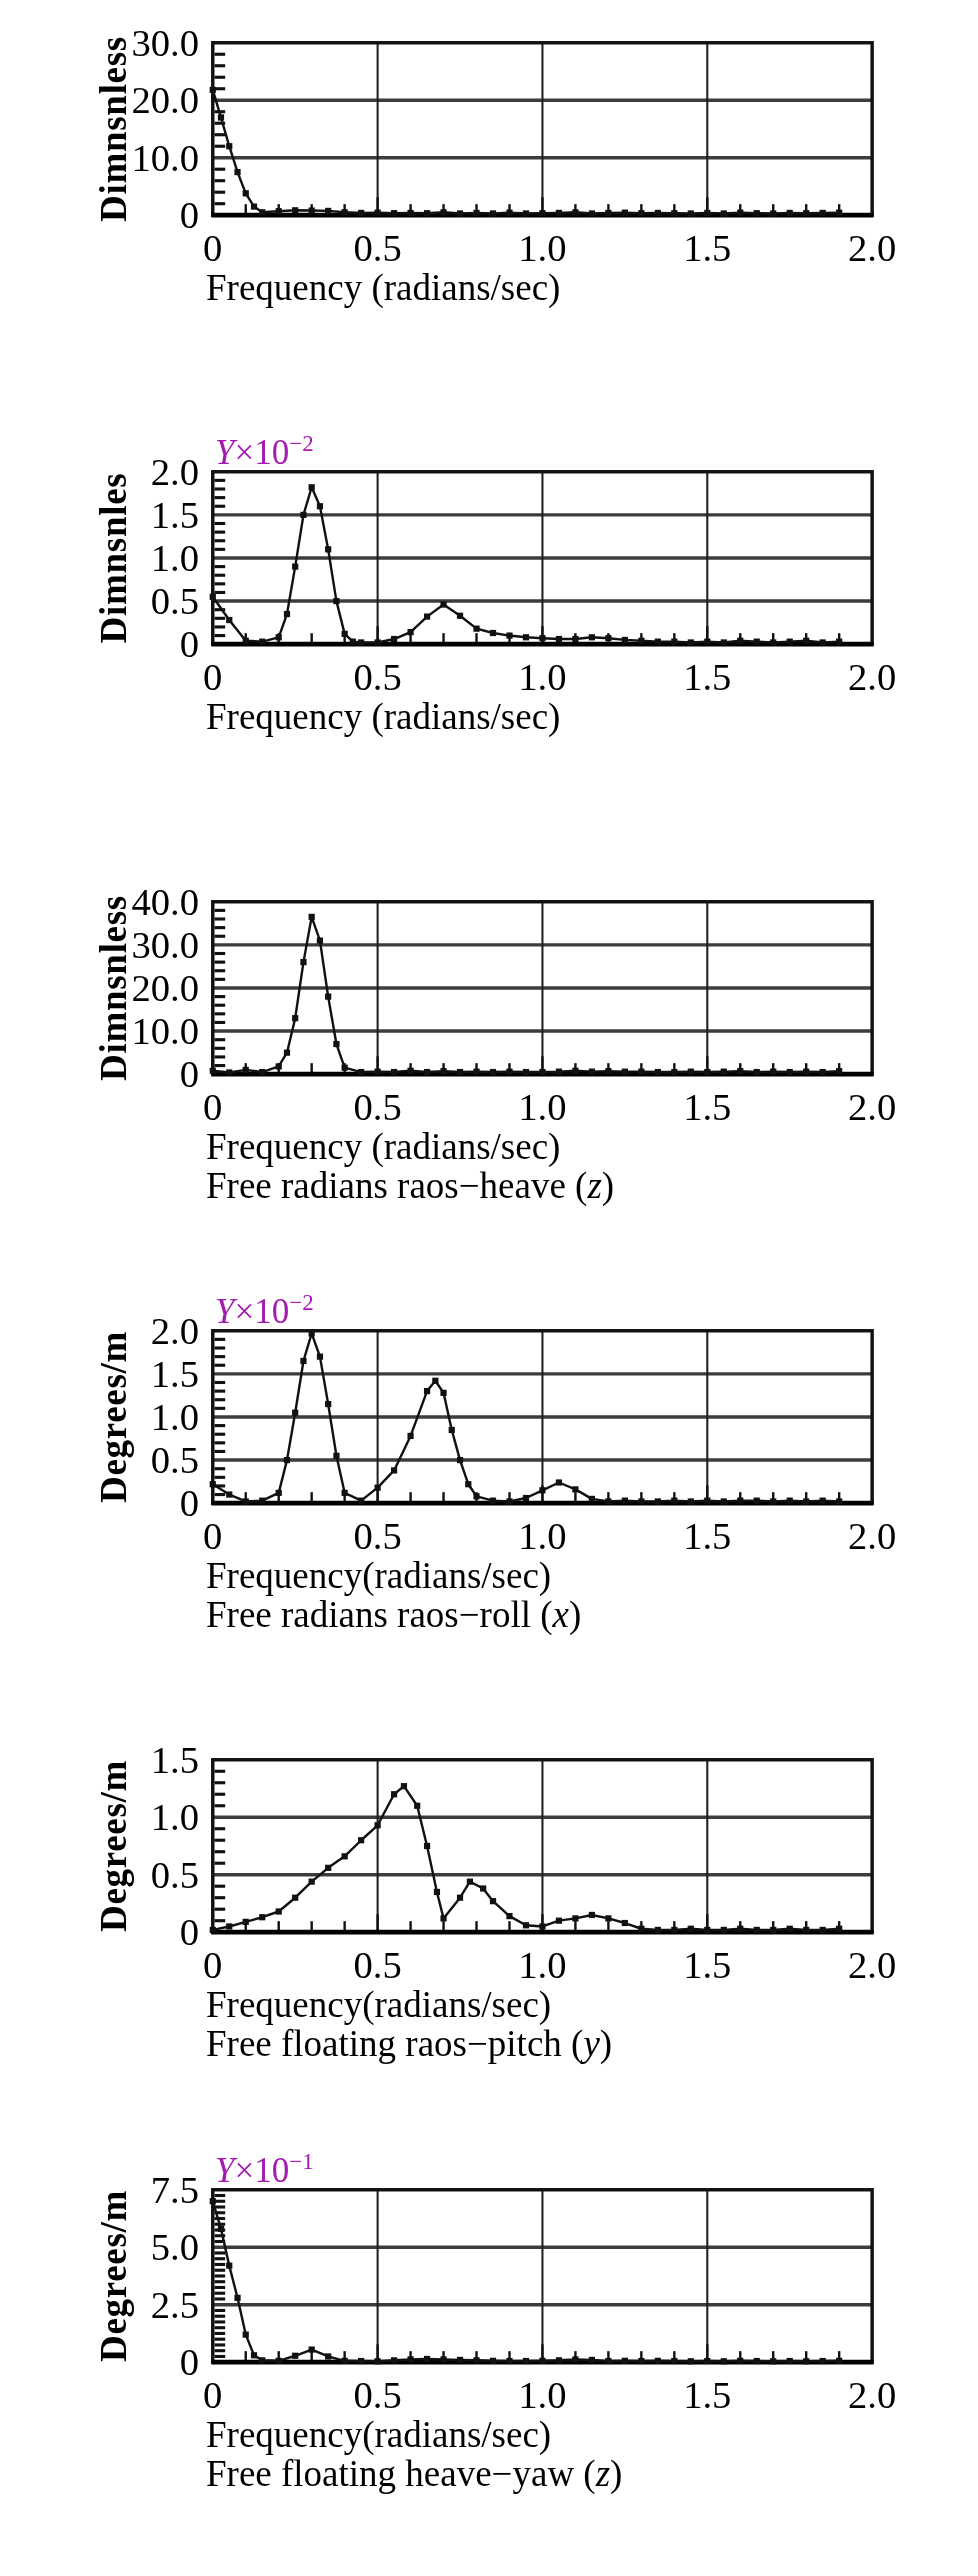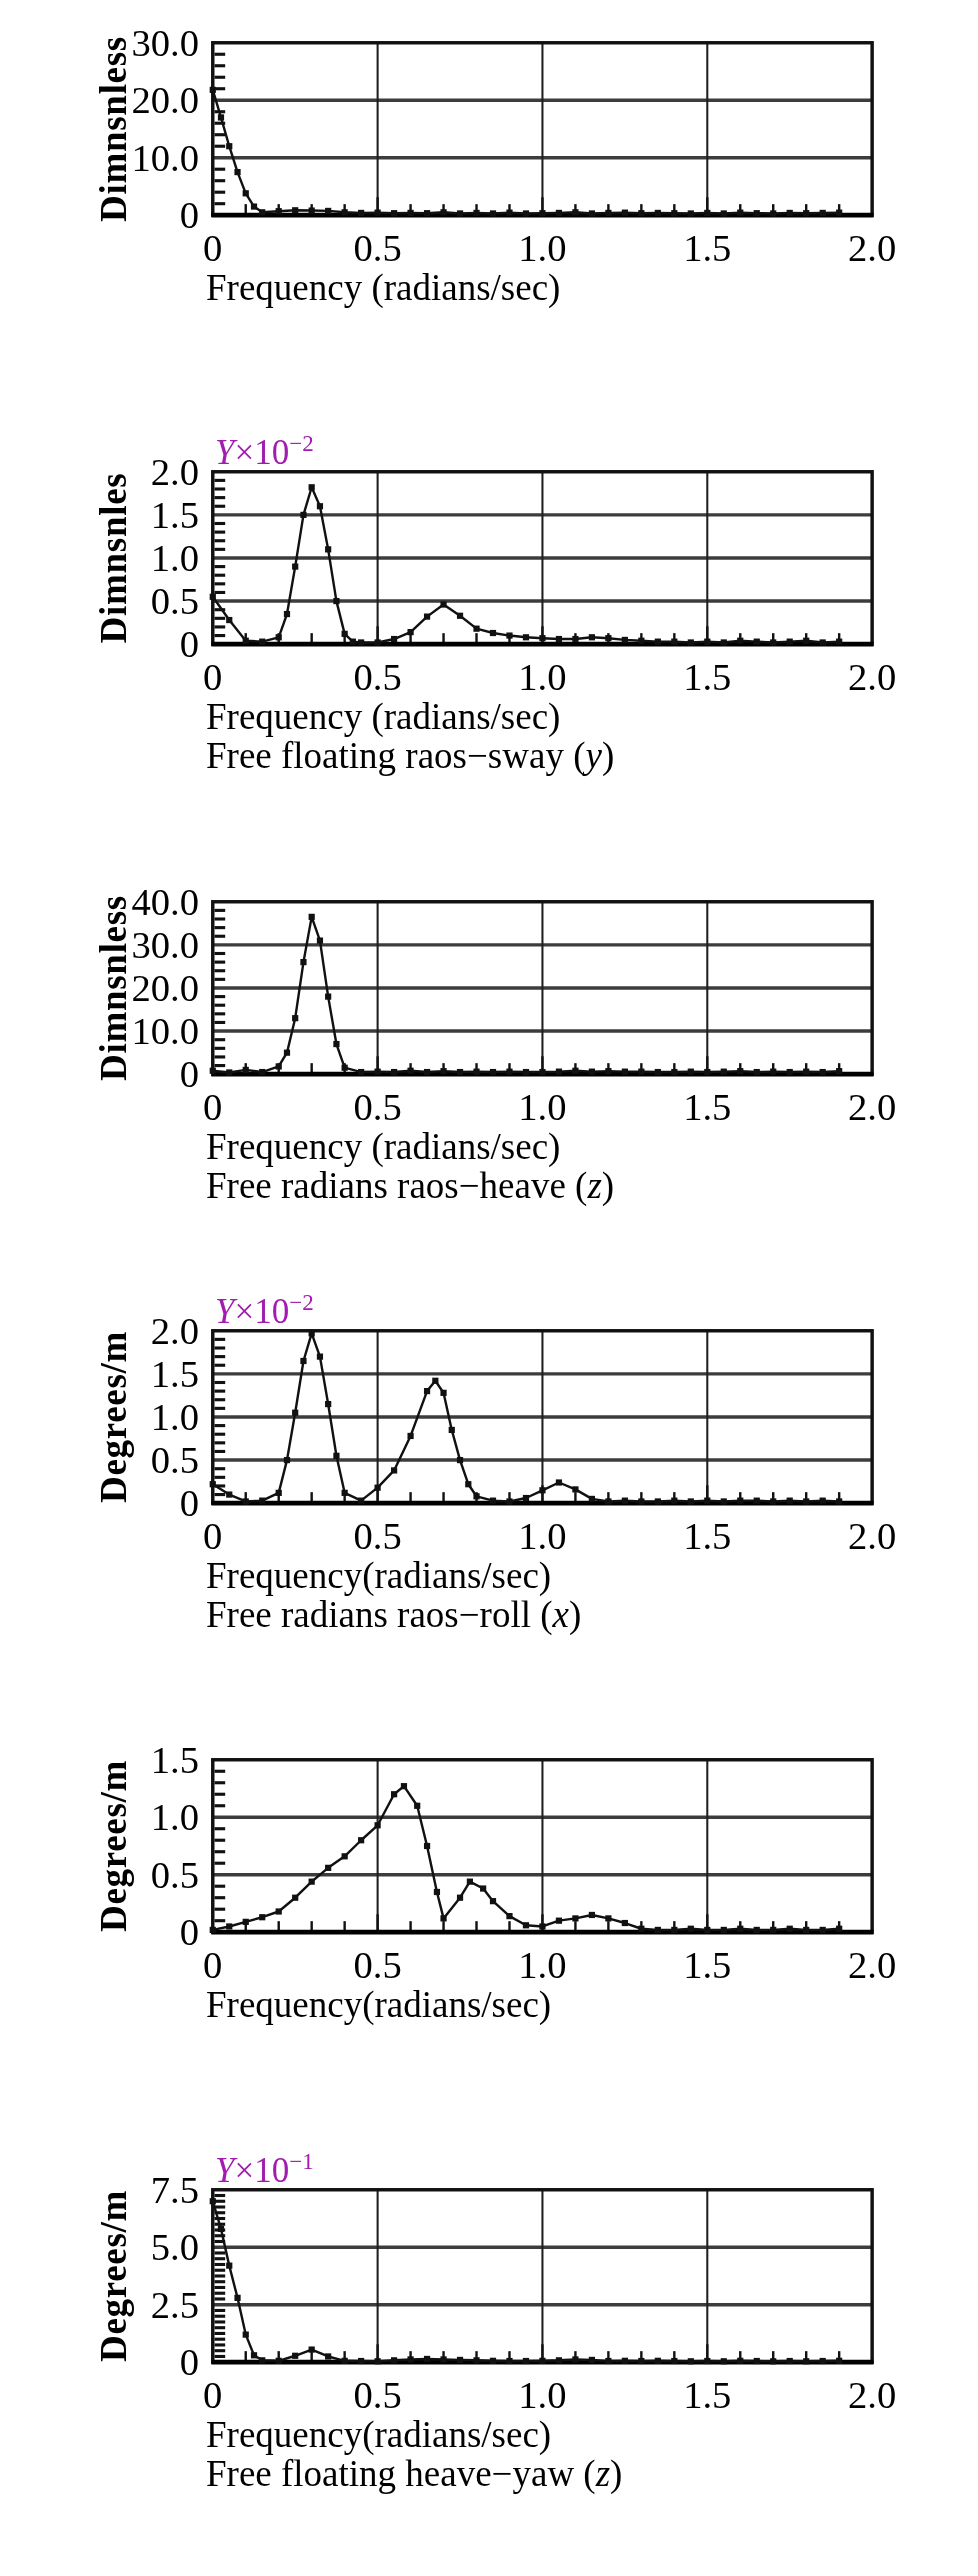--- a/index.html
+++ b/index.html
@@ -218,21 +218,20 @@
         <text class="tick" x="288" y="206" text-anchor="end">1.0</text>
         <text class="tick" x="288" y="143.5" text-anchor="end">1.5</text>
         <text class="tick" x="288" y="81" text-anchor="end">2.0</text>
         <text class="tick" x="308" y="378" text-anchor="middle">0</text>
         <text class="tick" x="547" y="378" text-anchor="middle">0.5</text>
         <text class="tick" x="786" y="378" text-anchor="middle">1.0</text>
         <text class="tick" x="1025" y="378" text-anchor="middle">1.5</text>
         <text class="tick" x="1264" y="378" text-anchor="middle">2.0</text>
       </svg>
     <div class="cap cap1">Frequency (radians/sec)</div>
-    <div class="cap cap2"><span>Free floating raos−sway (</span><span class="ivar">y</span><span>)</span></div>
   </section>
 
   <section class="chart" style="top:859px">
 
     <div class="ylabel">Dimnsnless</div>
     <svg class="plot" width="978" height="429" viewBox="0 0 1417 622">
         <line x1="308" y1="249.5" x2="1264" y2="249.5" stroke="#3c3c3c" stroke-width="5"></line>
         <line x1="308" y1="187" x2="1264" y2="187" stroke="#3c3c3c" stroke-width="5"></line>
         <line x1="308" y1="124.5" x2="1264" y2="124.5" stroke="#3c3c3c" stroke-width="5"></line>
         <line x1="547" y1="62" x2="547" y2="312" stroke="#1f1f1f" stroke-width="3"></line>
@@ -532,20 +531,21 @@
         <text class="tick" x="288" y="247.66666666666669" text-anchor="end">0.5</text>
         <text class="tick" x="288" y="164.33333333333334" text-anchor="end">1.0</text>
         <text class="tick" x="288" y="81" text-anchor="end">1.5</text>
         <text class="tick" x="308" y="378" text-anchor="middle">0</text>
         <text class="tick" x="547" y="378" text-anchor="middle">0.5</text>
         <text class="tick" x="786" y="378" text-anchor="middle">1.0</text>
         <text class="tick" x="1025" y="378" text-anchor="middle">1.5</text>
         <text class="tick" x="1264" y="378" text-anchor="middle">2.0</text>
       </svg>
     <div class="cap cap1">Frequency(radians/sec)</div>
+    <div class="cap cap2"><span>Free floating raos−pitch (</span><span class="ivar">y</span><span>)</span></div>
   </section>
 
   <section class="chart" style="top:2147px">
     <div class="ymult"><span class="yvar">Y</span><span>×10</span><sup>−1</sup></div>
     <div class="ylabel">Degrees/m</div>
     <svg class="plot" width="978" height="429" viewBox="0 0 1417 622">
         <line x1="308" y1="228.66666666666669" x2="1264" y2="228.66666666666669" stroke="#3c3c3c" stroke-width="5"></line>
         <line x1="308" y1="145.33333333333334" x2="1264" y2="145.33333333333334" stroke="#3c3c3c" stroke-width="5"></line>
         <line x1="547" y1="62" x2="547" y2="312" stroke="#1f1f1f" stroke-width="3"></line>
         <line x1="786" y1="62" x2="786" y2="312" stroke="#1f1f1f" stroke-width="3"></line>

